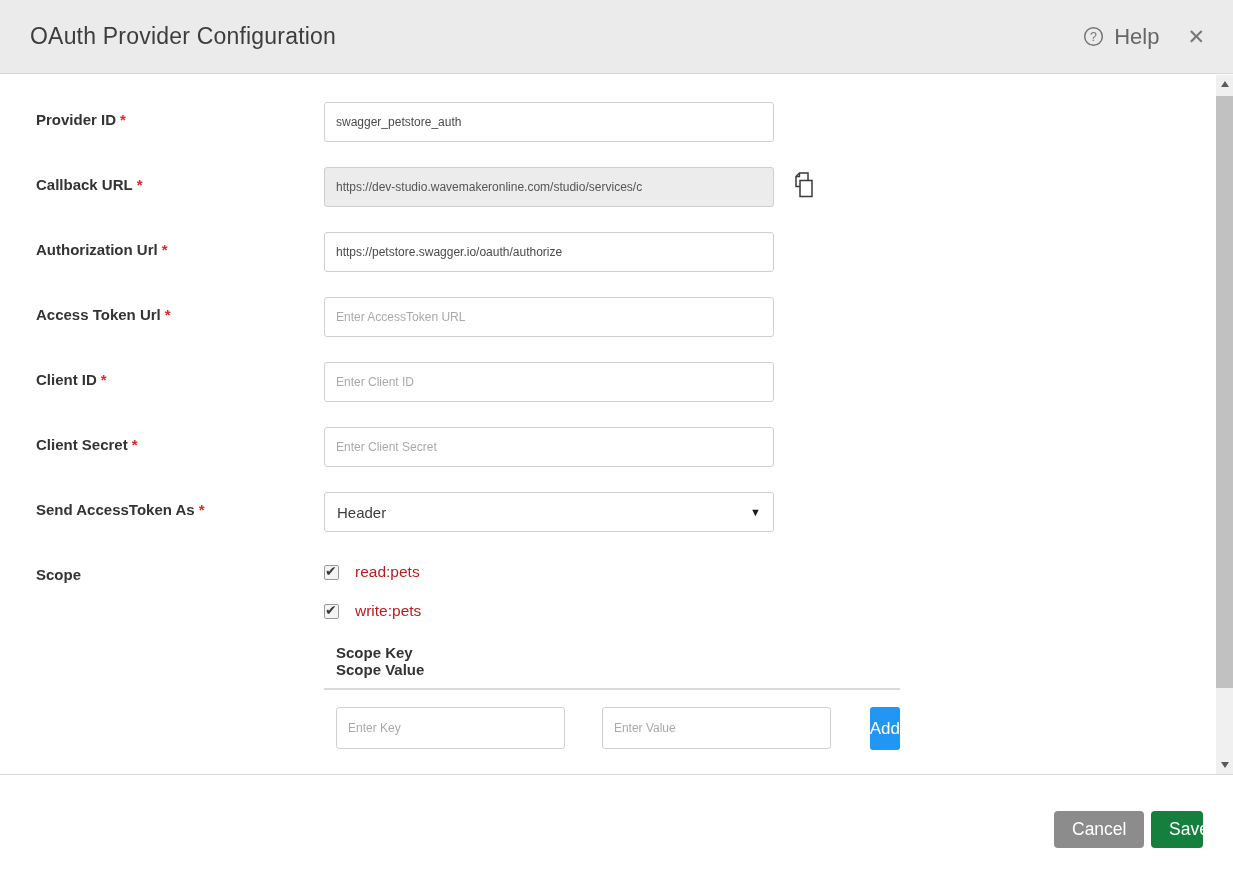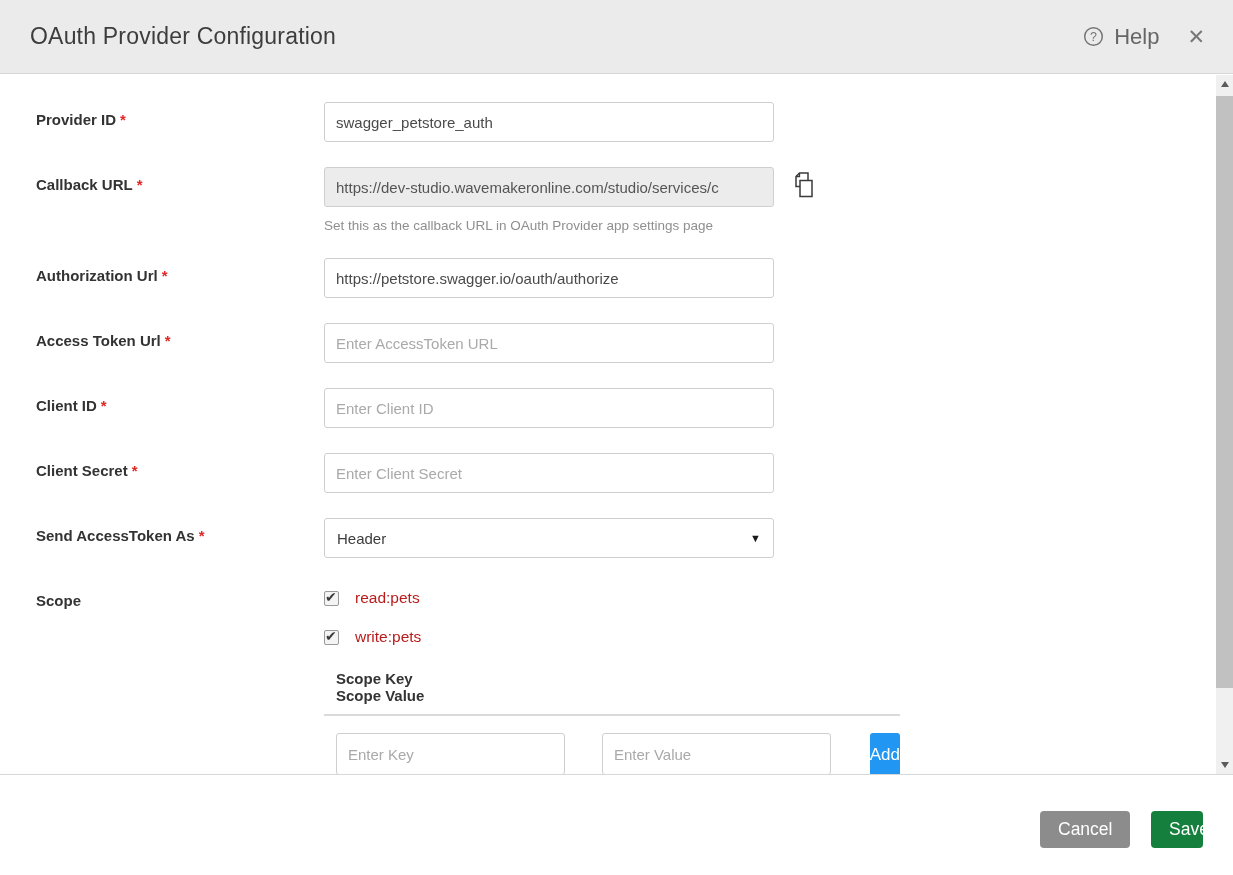--- a/index.html
+++ b/index.html
@@ -40,21 +40,21 @@
   .flabel { width: 288px; padding-top: 9px; font-size: 15px; font-weight: 600; color: #333; }
   .req { color: #e12727; margin-left: 4px; font-weight: 600; }
   .control { width: 450px; }
   .control-aux { display: flex; align-items: flex-start; }
   input.txt {
     width: 100%;
     height: 40px;
     border: 1px solid #cfcfcf;
     border-radius: 3px;
     padding: 0 11px;
-    font-size: 15px;
+    font-size: 12px;
     color: #4a4a4a;
     font-family: inherit;
     background: #fff;
     outline: none;
   }
   input.txt::placeholder { color: #a9a9a9; opacity: 1; }
   input.readonly { background: #ececec; color: #555; }
   .copy-btn { margin-left: 17px; margin-top: 4px; cursor: pointer; background: none; border: none; padding: 0; }
   .help-text { margin-top: 11px; font-size: 13.5px; color: #8f8f8f; }
 
@@ -148,21 +148,21 @@
   .dlg-footer {
     position: absolute;
     left: 0; right: 0; bottom: 0;
     height: 101px;
     border-top: 1px solid #d8d8d8;
     background: #fff;
     display: flex;
     align-items: flex-start;
     justify-content: flex-end;
     padding: 36px 30px 0 12px;
-    gap: 21px;
+    gap: 7px;
   }
   .btn {
     height: 37px;
     border: none;
     border-radius: 4px;
     color: #fff;
     font-size: 17.5px;
     font-family: inherit;
     cursor: pointer;
     padding: 0 18px;
@@ -214,21 +214,20 @@
           <button class="copy-btn">
             <span>
               <svg width="25" height="30" viewBox="0 0 25 30">
                 <path d="M8.5 2 L5 5.5 V15.5 H17 V2 Z" fill="#ffffff" stroke="#3a3a3a" stroke-width="1.5"></path>
                 <path d="M8.5 2 V5.5 H5" fill="none" stroke="#3a3a3a" stroke-width="1.3"></path>
                 <rect x="9" y="9.5" width="12" height="16" fill="#ffffff" stroke="#3a3a3a" stroke-width="1.5"></rect>
               </svg>
             </span>
           </button>
         </div>
-        <div class="help-text">Set this as the callback URL in OAuth Provider app settings page</div>
       </div>
     </div>
 
     <div class="form-row">
       <div class="flabel">
         <span>Authorization Url</span><span class="req">*</span>
       </div>
       <div class="control">
         <input class="txt" type="text" value="https://petstore.swagger.io/oauth/authorize" style="">
       </div>

